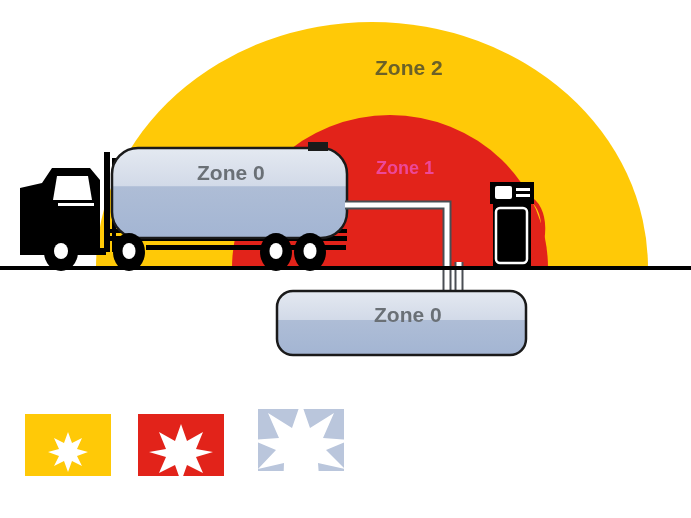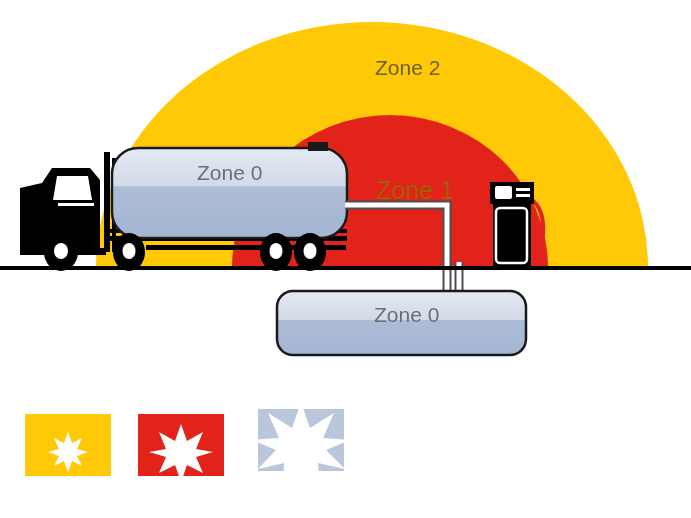--- a/index.html
+++ b/index.html
@@ -13,21 +13,21 @@
   #stage {
     position: relative;
     width: 691px;
     height: 518px;
     background: #ffffff;
     overflow: hidden;
   }
   .zone-label {
     position: absolute;
     font-family: "Liberation Sans", sans-serif;
-    font-weight: normal;
+    font-weight: bold;
     white-space: nowrap;
     user-select: none;
   }
   #svg-scene {
     position: absolute;
     left: 0;
     top: 0;
     width: 691px;
     height: 518px;
   }
@@ -162,19 +162,19 @@
                  L 345 469 L 318 463 L 320 490 L 301 471 L 283 490 L 284 463
                  L 258 469 L 276 450 L 252 440 L 279 438 L 268 413 L 292 428 Z" fill="#ffffff"></path>
       </g>
 
     </g>
 
   </svg>
 
   <div class="zone-label" id="lbl-zone2" style="left: 375px; top: 56px; color: rgb(107, 97, 40); font-size: 21px;">Zone 2</div>
 
-  <div class="zone-label" id="lbl-zone1" style="left: 376px; top: 176px; color: #a16207; font-size: 25px;">Zone 1</div>
+  <div class="zone-label" id="lbl-zone1" style="left: 376px; top: 158px; color: #ec4899; font-size: 18px;">Zone 1</div>
 
   <div class="zone-label" id="lbl-zone0-tanker" style="left: 197px; top: 161px; color: rgb(106, 112, 118); font-size: 21px;">Zone 0</div>
 
   <div class="zone-label" id="lbl-zone0-under" style="left: 374px; top: 303px; color: rgb(106, 112, 118); font-size: 21px;">Zone 0</div>
 
 </div>
 
 </body></html>

